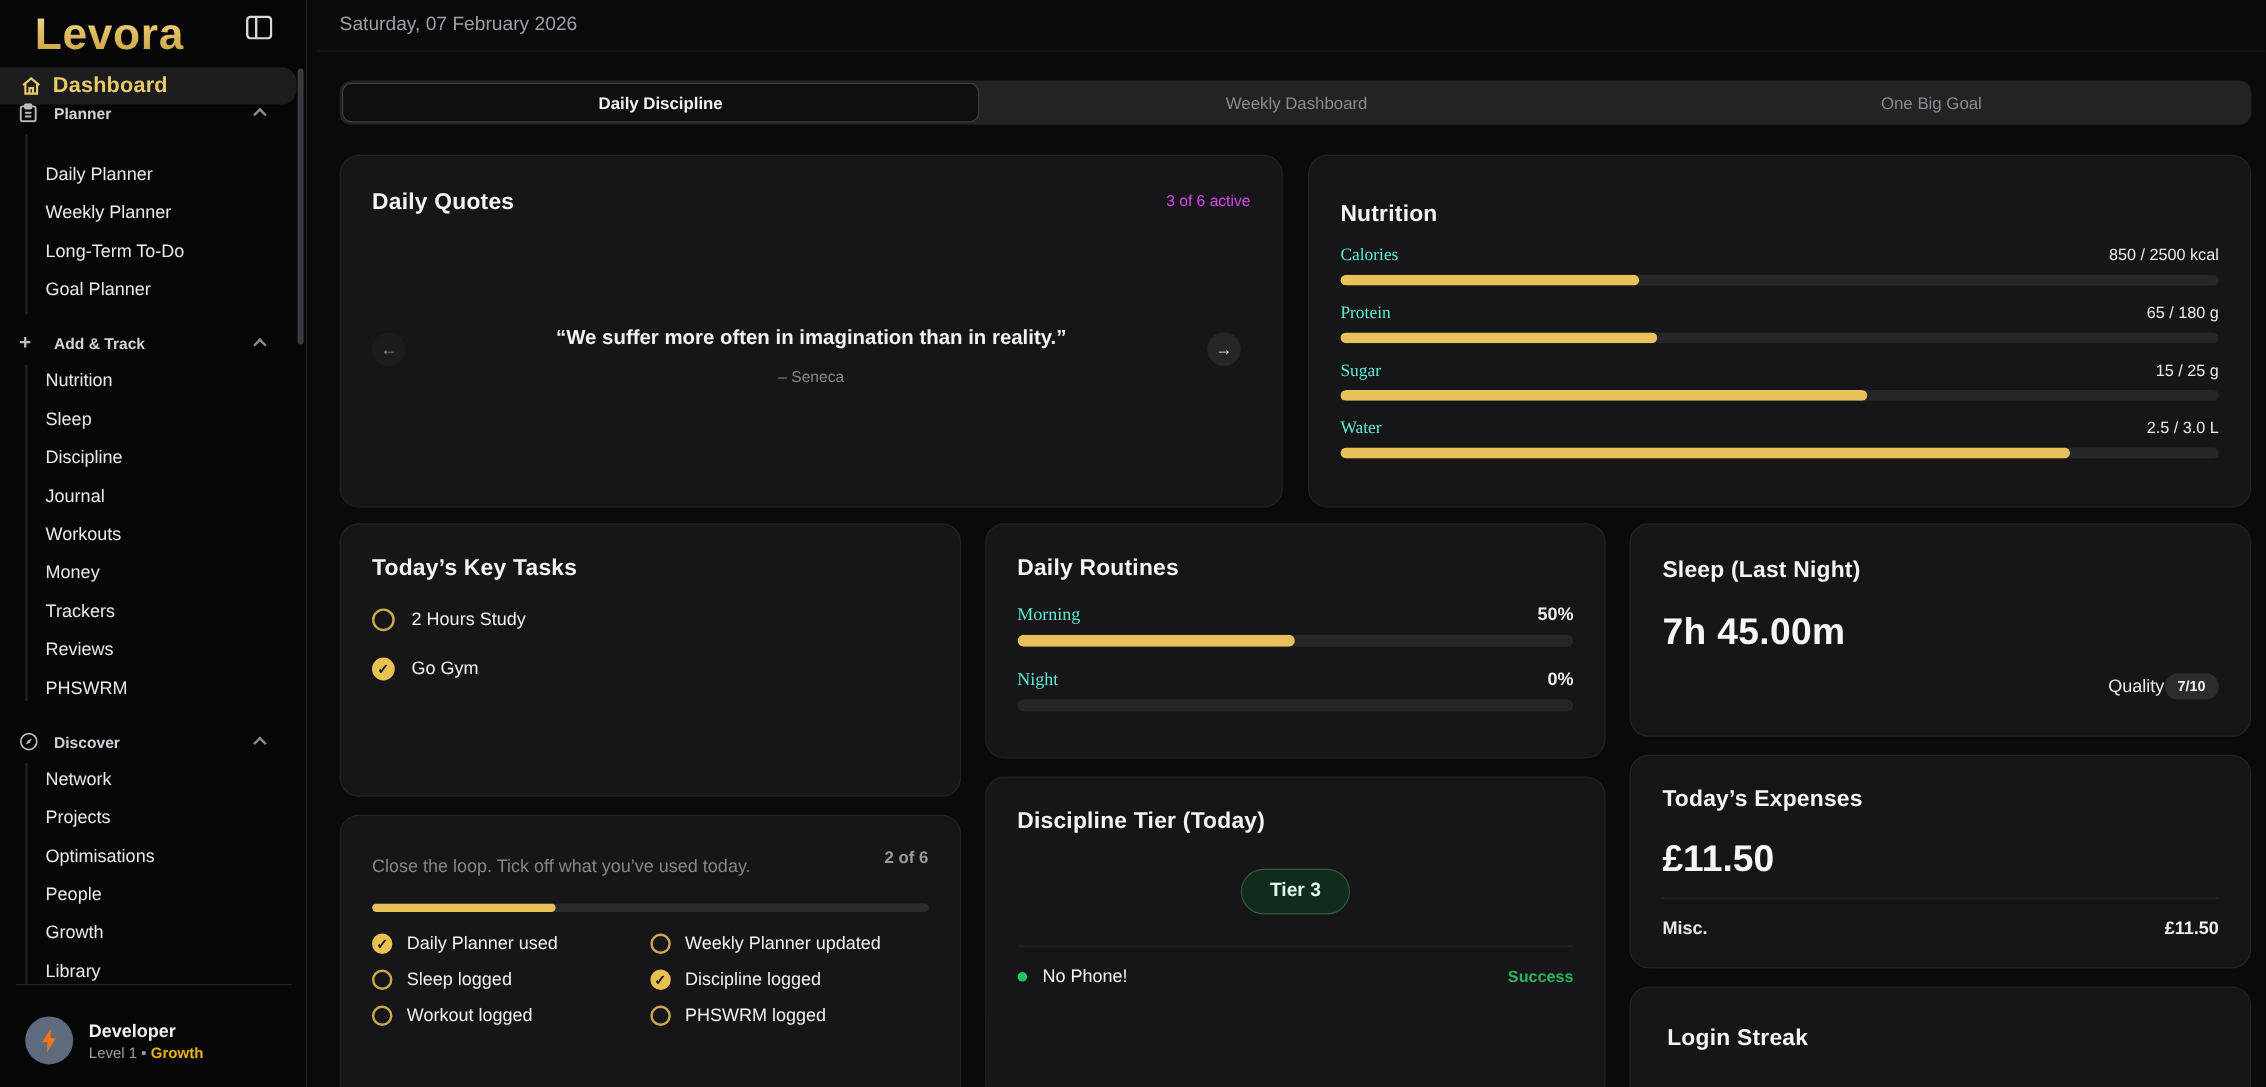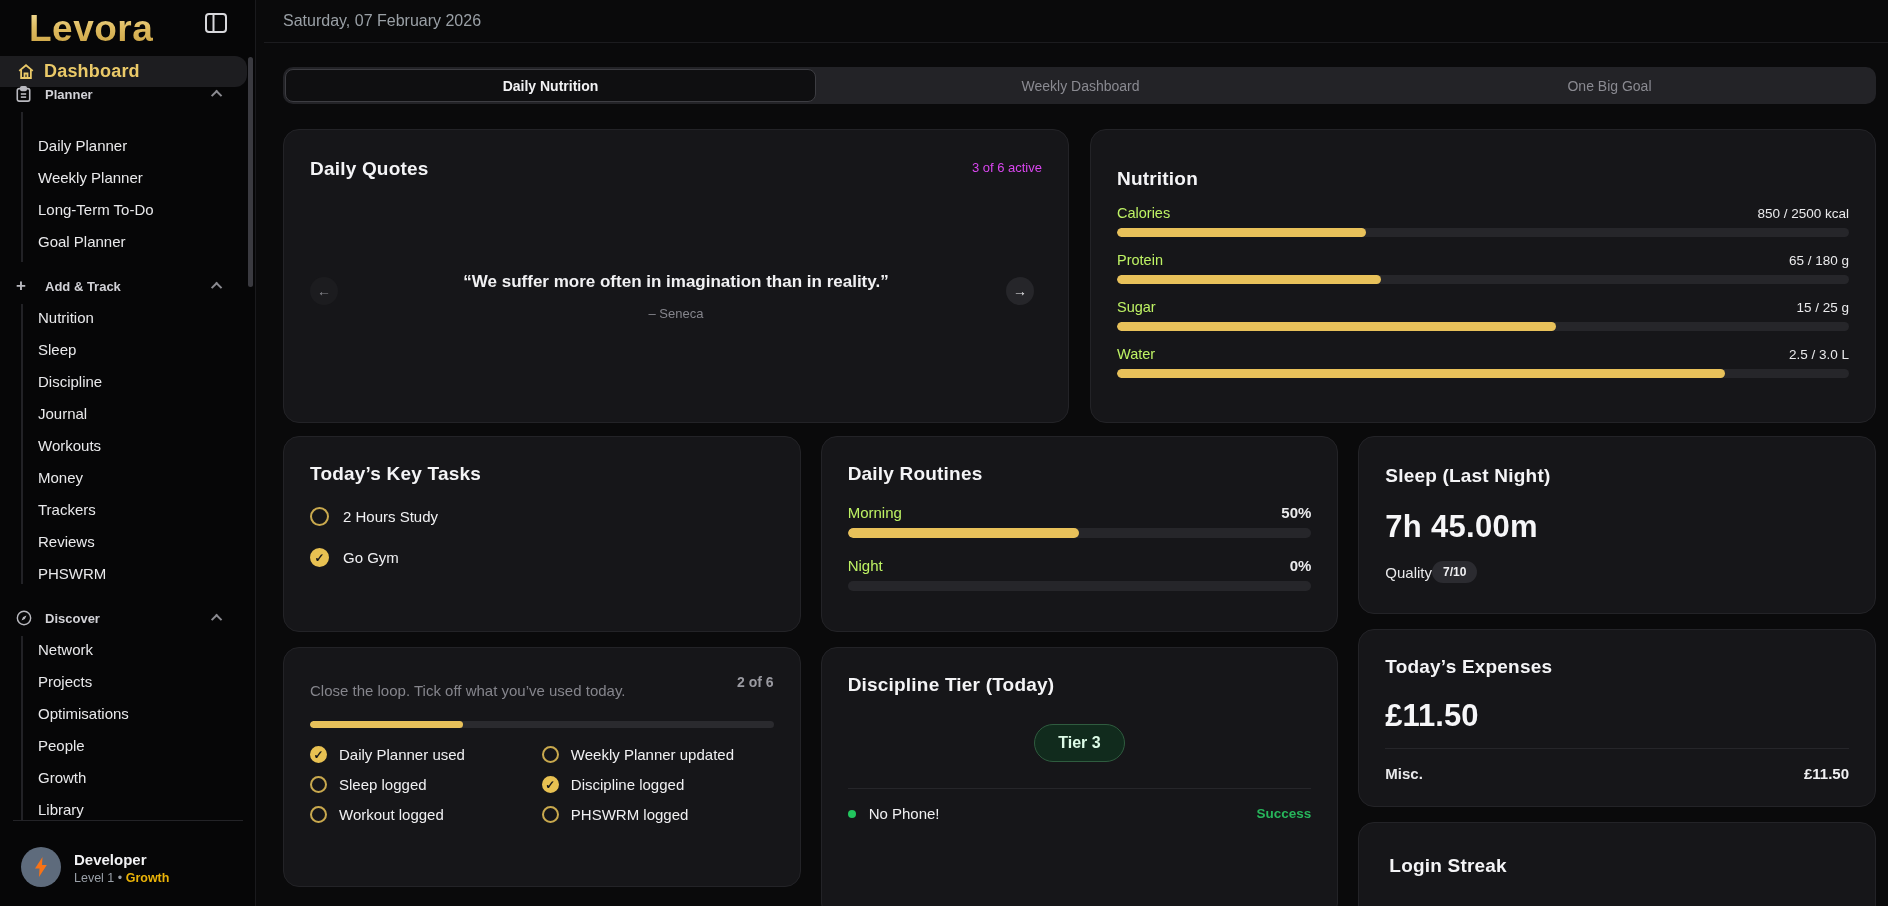--- a/index.html
+++ b/index.html
@@ -65,47 +65,47 @@
   .qarrow { position:absolute; width:28px; height:28px; border-radius:50%; display:flex; align-items:center;
     justify-content:center; font-size:14px; cursor:pointer; top:147px; }
   .qarrow.prev { left:26px; background:#1c1c1f; color:#8a8a90; }
   .qarrow.next { right:34px; background:#26262a; color:#e8e8ea; }
 
   
   .nutri-card { padding:38px 26px 0 26px; }
   .nrow { margin-top:15px; }
   .nrow:first-of-type { margin-top:20px; }
   .bar-line { display:flex; justify-content:space-between; align-items:baseline; }
-  .bar-label { font-size:14.5px; color:#bef264; }
+  .bar-label { font-size:14.5px; color:#5eead4;font-family:Liberation Serif, serif; }
   .bar-value { font-size:13.5px; color:#eaeaec; }
   .track { margin-top:7px; height:9px; background:#26262a; border-radius:5px; overflow:hidden; }
   .fill { height:100%; background:#e8c15a; border-radius:5px; }
 
   
-  .tasks-card { height:196px; padding:26px 26px; }
+  .tasks-card { height:228px; padding:26px 26px; }
   .task { display:flex; align-items:center; margin-top:22px; }
   .task:first-of-type { margin-top:24px; }
   .check { width:19px; height:19px; border-radius:50%; border:2px solid #c9a94e; flex-shrink:0;
     display:flex; align-items:center; justify-content:center; }
   .check.on { background:#e8c152; border-color:#e8c152; }
   .check.on::after { content:"✓"; font-size:12px; font-weight:bold; color:#17171a; }
   .task .t-label { margin-left:14px; font-size:15px; color:#f0f0f2; }
 
   
   .routines-card { height:196px; padding:26px 26px; }
   .rrow { margin-top:19px; }
   .rrow:first-of-type { margin-top:26px; }
   .rrow .bar-label, .rrow .bar-value { font-size:15px; }
   .rrow .bar-value { font-weight:bold; }
   .rrow .track { height:10px; }
 
   
   .sleep-card { height:178px; padding:28px 26px; }
   .sleep-duration { margin-top:22px; font-size:31px; font-weight:bold; color:#f6f6f8; letter-spacing:0.3px; }
-  .quality-row { margin-top:16px; display:flex; align-items:center; justify-content:flex-start; }
+  .quality-row { margin-top:16px; display:flex; align-items:center; justify-content:flex-end; }
   .quality-label { font-size:15px; color:#e8e8ea; }
   .pill { background:#2b2b30; border-radius:999px; padding:4px 11px; font-size:12px; font-weight:bold; color:#f0f0f2; }
 
   
   .success-card { height:240px; padding:24px 26px; }
   .success-count { position:absolute; right:26px; top:26px; font-size:14px; color:#9a9aa1; font-weight:bold; }
   .success-sub { margin-top:10px; font-size:15px; color:#85858c; }
   .success-track { margin-top:22px; height:7px; background:#2a2a2e; border-radius:4px; overflow:hidden; }
   .success-grid { margin-top:18px; display:grid; grid-template-columns:1fr 1fr; grid-auto-flow:column;
     grid-template-rows:repeat(3,1fr); row-gap:13px; }
@@ -227,21 +227,21 @@
       <span>•</span>
       <span class="badge">Growth</span>
     </div>
   </aside>
 
   <main class="main">
     <div class="date">Saturday, 07 February 2026</div>
     <div class="hdr-divider"></div>
 
     <div class="tabs">
-      <div class="tab active">Daily Nutrition</div>
+      <div class="tab active">Daily Discipline</div>
       <div class="tab">Weekly Dashboard</div>
       <div class="tab">One Big Goal</div>
     </div>
 
     <div class="row1">
       <section class="card quotes-card">
         <div class="card-title">Daily Quotes</div>
         <div class="quotes-count">3 of 6 active</div>
         <div class="quote-wrap">
           <div class="quote-text">“We suffer more often in imagination than in reality.”</div>

